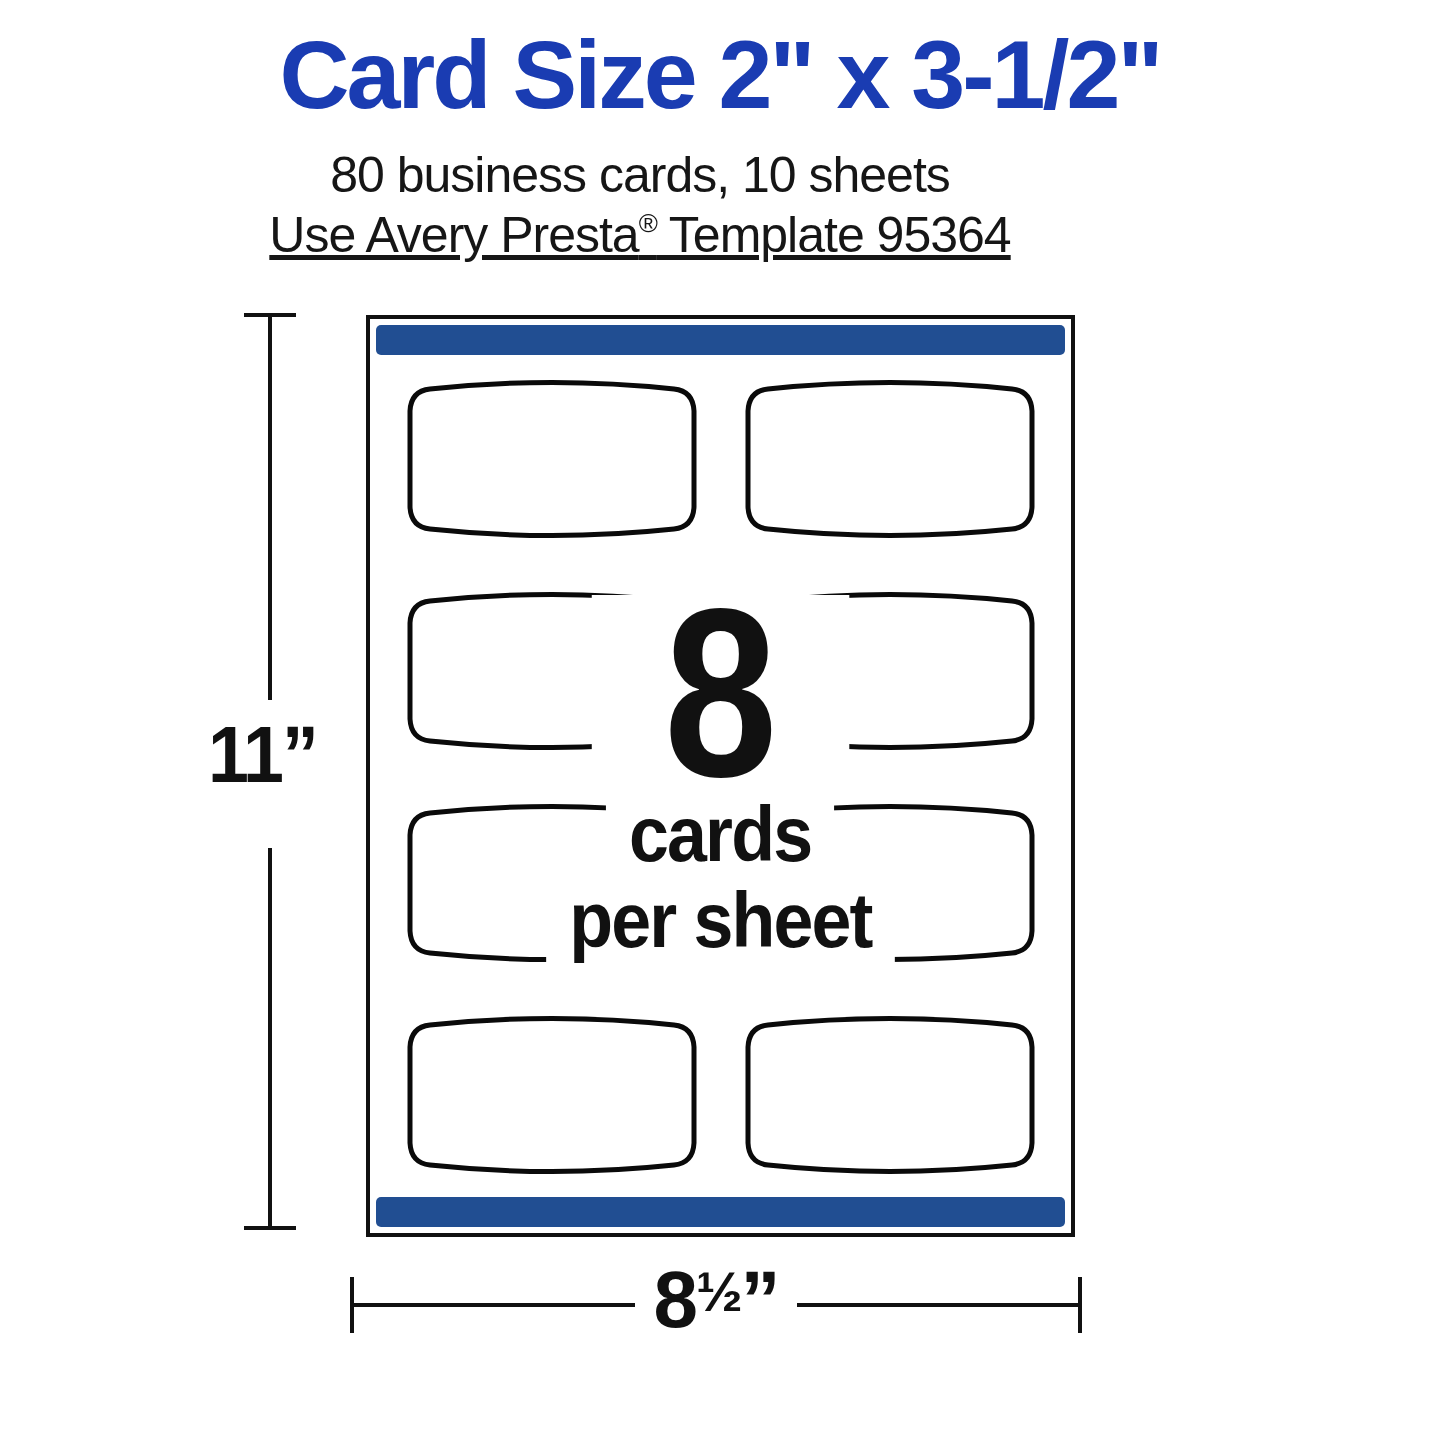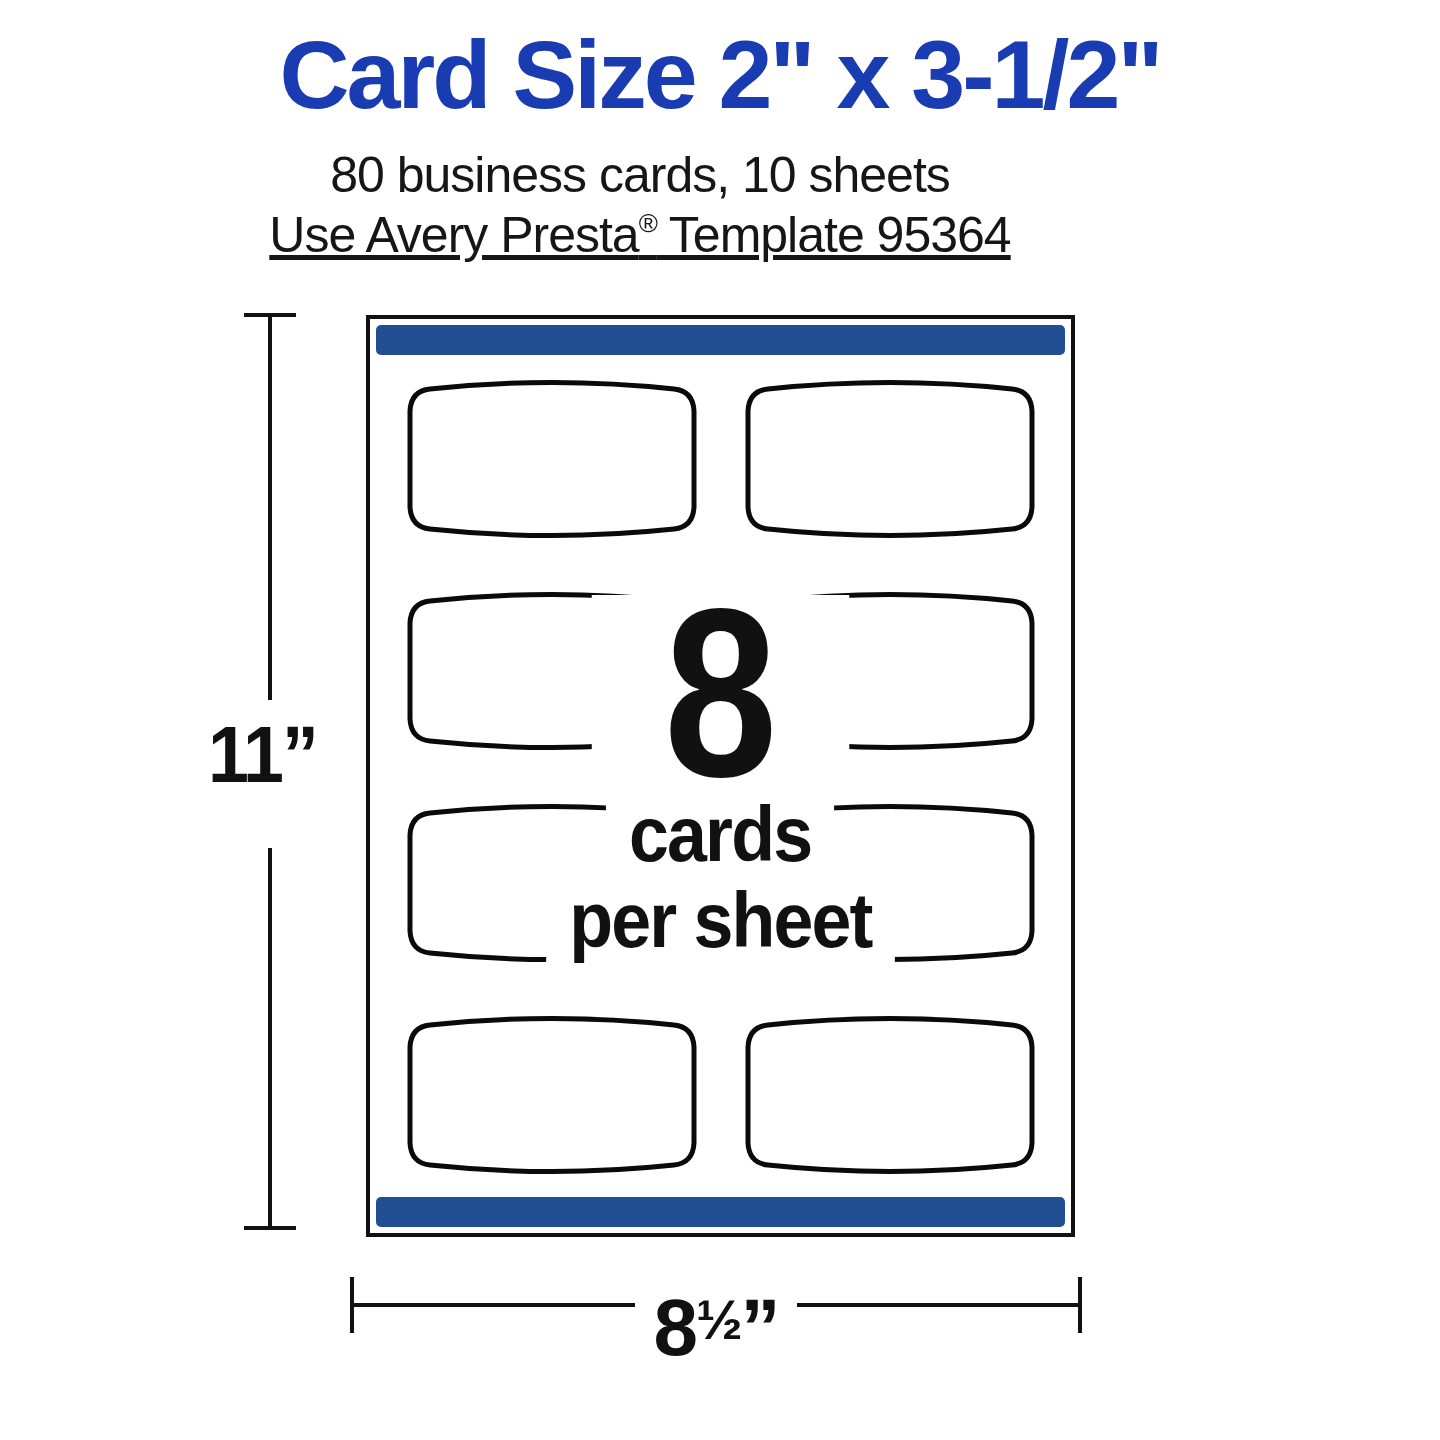--- a/index.html
+++ b/index.html
@@ -70,21 +70,20 @@
   }
   
   .wdim-cap-left  {left:350px;top:1277px;width:4px;height:56px;}
   .wdim-seg1      {left:350px;top:1303px;width:285px;height:4px;}
   .wdim-seg2      {left:797px;top:1303px;width:285px;height:4px;}
   .wdim-cap-right {left:1078px;top:1277px;width:4px;height:56px;}
   .width-label{
     position:absolute;left:566px;top:1257px;width:300px;
     text-align:center;font-size:80px;font-weight:700;line-height:86px;
     letter-spacing:-2px;
-    margin-top:28px;
   }
   .width-label .frac{font-size:56px;position:relative;top:-16px;font-weight:700;}
 </style>
 </head>
 <body>
 
 <div class="page">
 
   <div class="title" style="color: rgb(26, 60, 178);">Card Size 2" x 3-1/2"</div>
   <div class="subtitle line1">80 business cards, 10 sheets</div>

